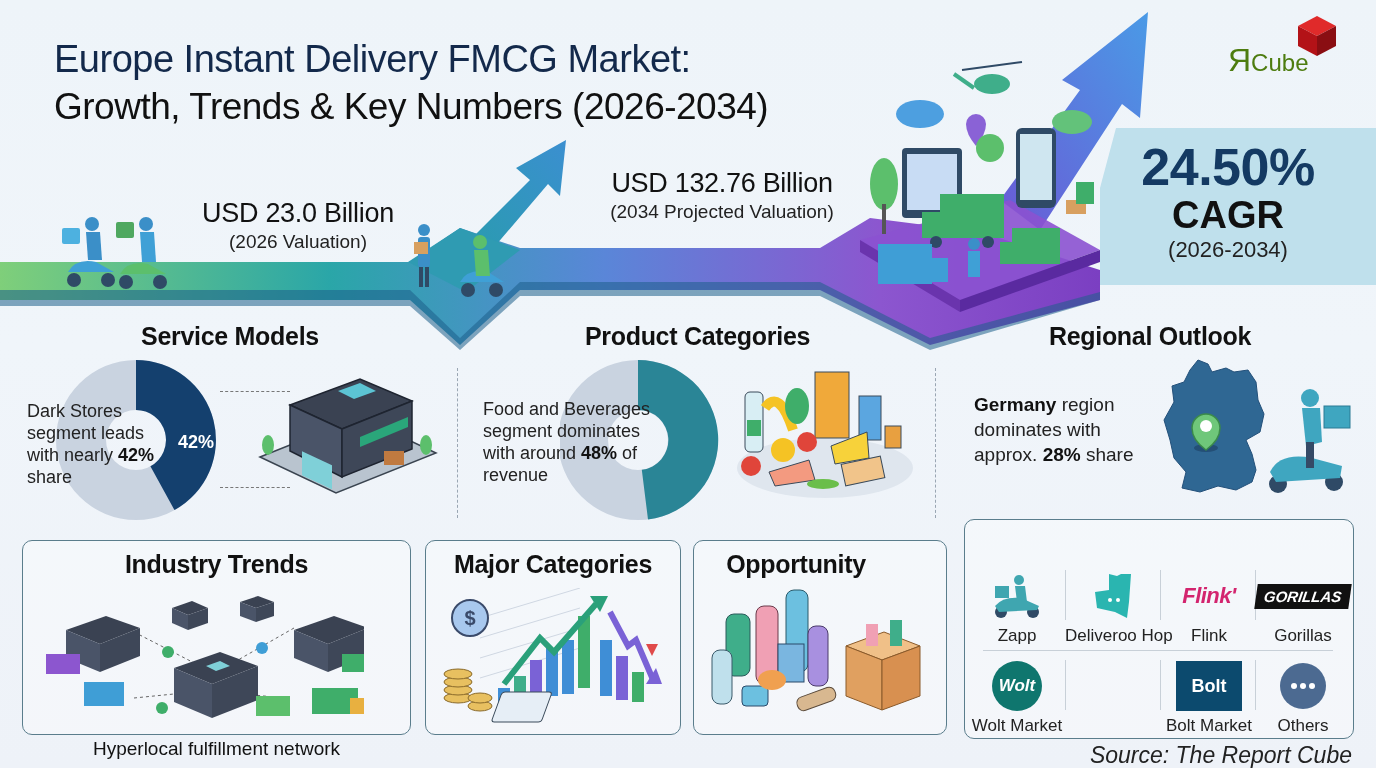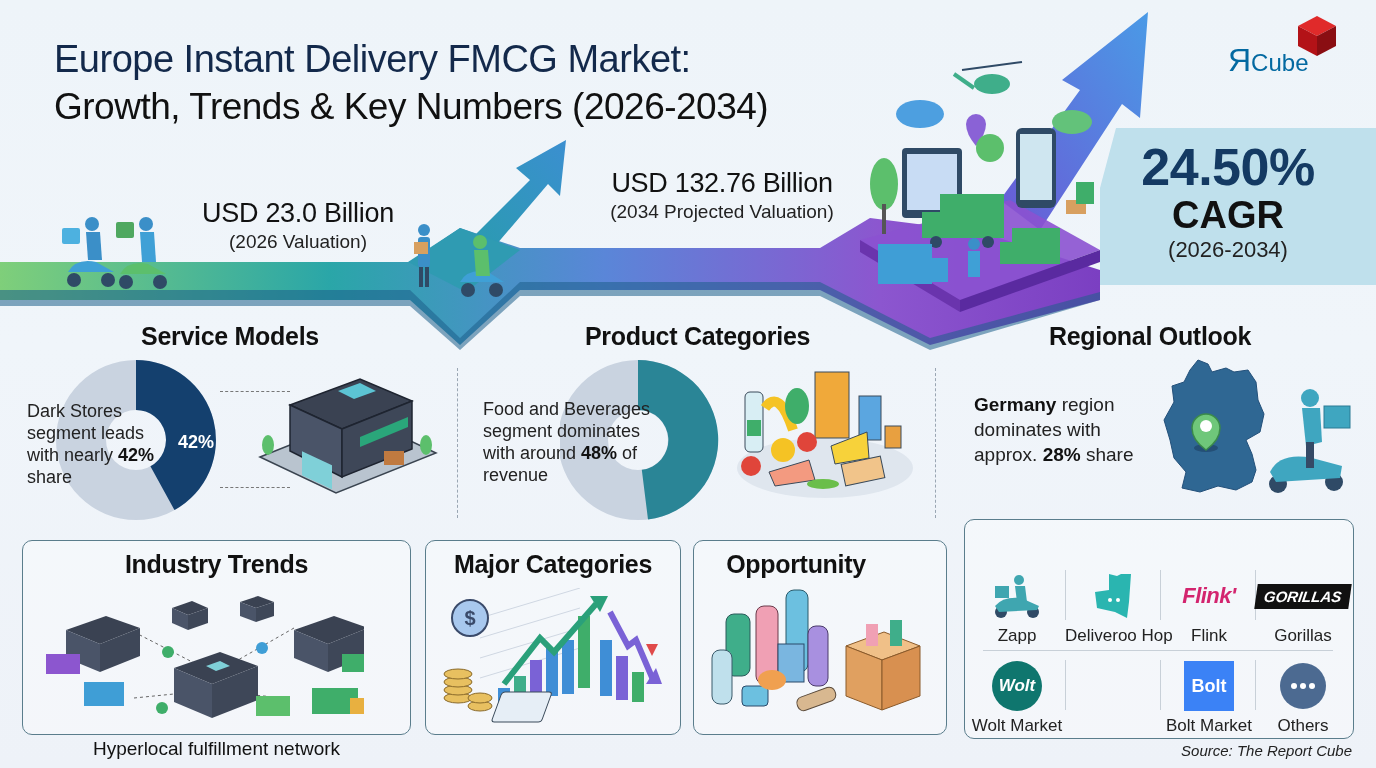--- a/index.html
+++ b/index.html
@@ -11,21 +11,21 @@
     color: #111;
   }
   .abs { position: absolute; }
 
   
   .title-1 { left: 54px; top: 38px; font-size: 38px; font-weight: 400; color: #13294b; letter-spacing: -0.5px; white-space: nowrap; }
   .title-2 { left: 54px; top: 86px; font-size: 37px; font-weight: 400; color: #111; letter-spacing: -0.5px; white-space: nowrap; }
 
   
   .logo { left: 1228px; top: 20px; width: 120px; height: 60px; }
-  .logo-text { position: absolute; left: 0; top: 22px; font-size: 26px; color: #0369a1; white-space: nowrap; }
+  .logo-text { position: absolute; left: 0; top: 22px; font-size: 26px; color: #4d7c0f; white-space: nowrap; }
   .logo-text .ya { font-size: 32px; font-weight: 400; }
   .logo-text .cube-word { font-size: 24px; }
 
   
   .stat { text-align: center; white-space: nowrap; }
   .stat .big { font-size: 27px; font-weight: 400; color: #111; letter-spacing: -0.3px; }
   .stat .sub { font-size: 19px; color: #222; margin-top: 2px; }
   .stat-2026 { left: 180px; top: 198px; width: 236px; }
   .stat-2034 { left: 588px; top: 168px; width: 268px; }
 
@@ -43,21 +43,21 @@
   .body-txt b { font-weight: 700; color: #111; }
 
   .vdash { border-left: 1.5px dashed #9aa6b3; width: 0; }
 
   
   .card { border: 1.5px solid #5a7d8c; border-radius: 10px; background: rgba(255,255,255,0.35); }
   .kp-cell { position: absolute; width: 96px; text-align: center; }
   .kp-cell .kp-logo { height: 52px; display: flex; align-items: center; justify-content: center; }
   .kp-cell .kp-name { font-size: 17px; color: #222; white-space: nowrap; margin-top: 4px; }
 
-  .source { right: 24px; top: 742px; font-size: 15px; font-style: italic; color: #222; white-space: nowrap; }
+  .source { right: 24px; top: 742px; font-size: 23px; font-style: italic; color: #222; white-space: nowrap; }
 </style>
 </head>
 <body>
 
 <svg class="abs" style="left:0;top:0" width="1376" height="360" viewBox="0 0 1376 360">
   <defs>
     <linearGradient id="ribbon" x1="0" y1="0" x2="1" y2="0">
       <stop offset="0" stop-color="#7fcf7a"></stop>
       <stop offset="0.3" stop-color="#2aa6a8"></stop>
       <stop offset="0.55" stop-color="#5a86d8"></stop>
@@ -413,21 +413,21 @@
   <div class="kp-cell" style="left:4px;top:140px;">
     <div class="kp-logo">
       <span style="display:flex;align-items:center;justify-content:center;width:50px;height:50px;border-radius:50%;background:#0f766e;color:#fff;font-weight:700;font-style:italic;font-size:17px;">
         <span>Wolt</span>
       </span>
     </div>
     <div class="kp-name">Wolt Market</div>
   </div>
   <div class="kp-cell" style="left:196px;top:140px;">
     <div class="kp-logo">
-      <span style="display:flex;align-items:center;justify-content:center;width:50px;height:50px;background:#3b82f6;color:#fff;font-weight:700;font-size:18px;">
+      <span style="display:flex;align-items:center;justify-content:center;width:66px;height:50px;background:#0c4a6e;color:#fff;font-weight:700;font-size:18px;">
         <span>Bolt</span>
       </span>
     </div>
     <div class="kp-name">Bolt Market</div>
   </div>
   <div class="kp-cell" style="left:290px;top:140px;">
     <div class="kp-logo">
       <svg width="46" height="46" viewBox="0 0 46 46">
         <circle cx="23" cy="23" r="23" fill="#4c6a91"></circle>
         <circle cx="14" cy="23" r="3" fill="#fff"></circle>

